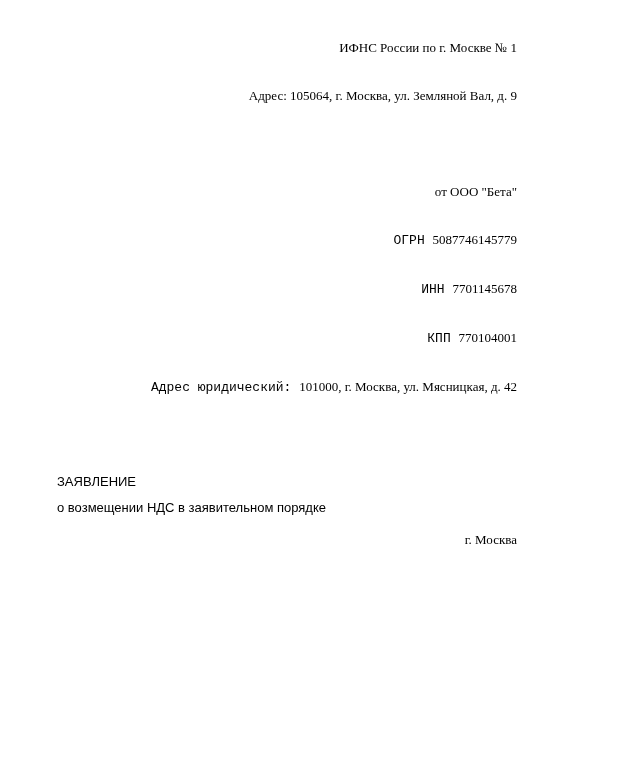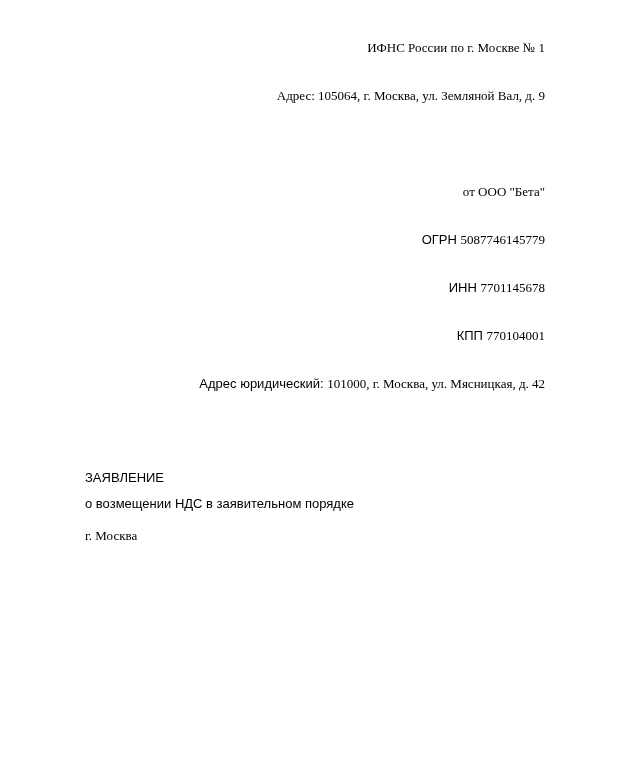--- a/index.html
+++ b/index.html
@@ -4,30 +4,30 @@
 <style>
   * { margin:0; padding:0; box-sizing:border-box; }
   html,body { background:#ffffff; }
   .page {
     position:relative;
     width:524px; height:767px;
     background:#ffffff; color:#000000;
     padding:8px 7px 12px 57px;
     overflow:hidden;
     font-family:"Liberation Sans", sans-serif;
-    font-size:13px; line-height:16px;margin-left:28px;
+    font-size:13px; line-height:16px;
   }
   .serif { font-family:"Liberation Serif", serif; }
-  .sans  { font-family:Liberation Sans, sans-serif; }
+  .sans  { font-family:Liberation Mono, monospace; }
   .hdr { text-align:right; white-space:pre-wrap; }
   .hdr-gap { height:16px; }
   .doc-title    { font-weight:normal; margin-top:46px; }
   .doc-subtitle { font-weight:normal; margin-top:10px; }
   .date-line { margin-top:41px; }
-  .city-line { margin-top:16px; }
+  .city-line { margin-top:16px;text-align:right; }
 </style>
 </head>
 <body>
 
 <div class="page">
 
   <div class="hdr">
     <div class="serif"><span>ИФНС России по г. Москве № 1</span></div>
     <div class="serif"><span>Адрес: 105064, г. Москва, ул. Земляной Вал, д. 9</span></div>
     <div class="hdr-gap"></div>

